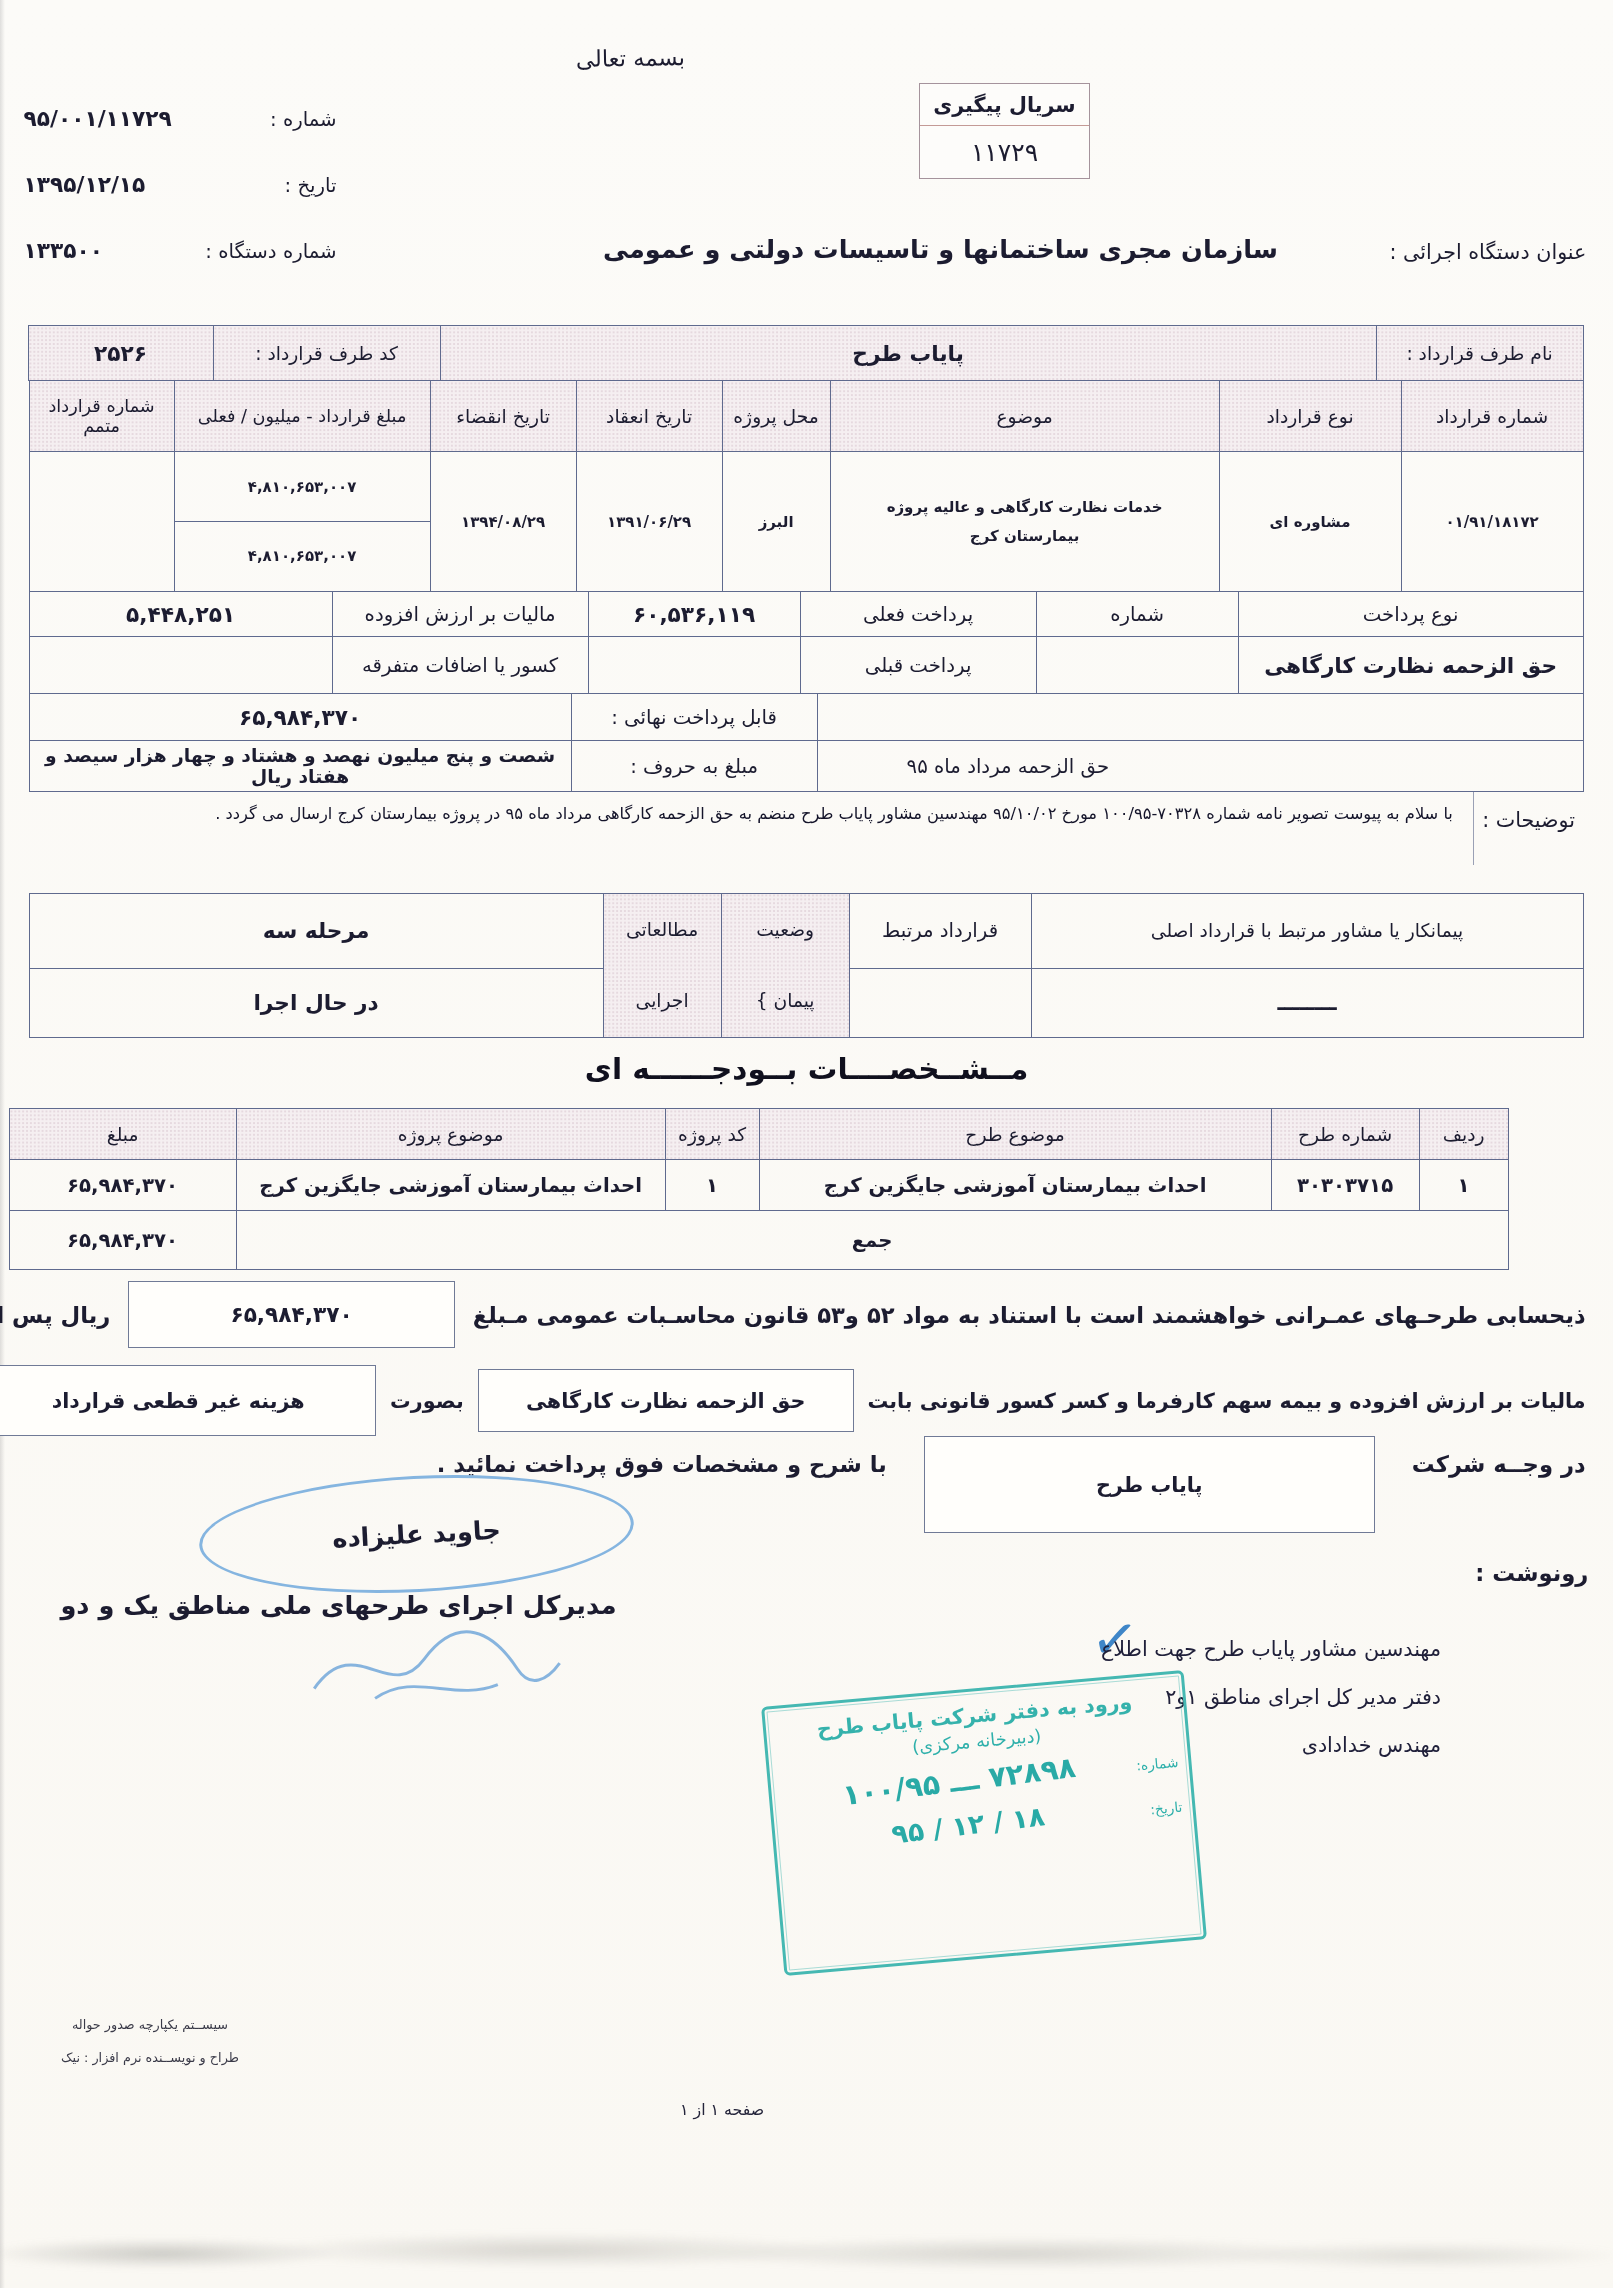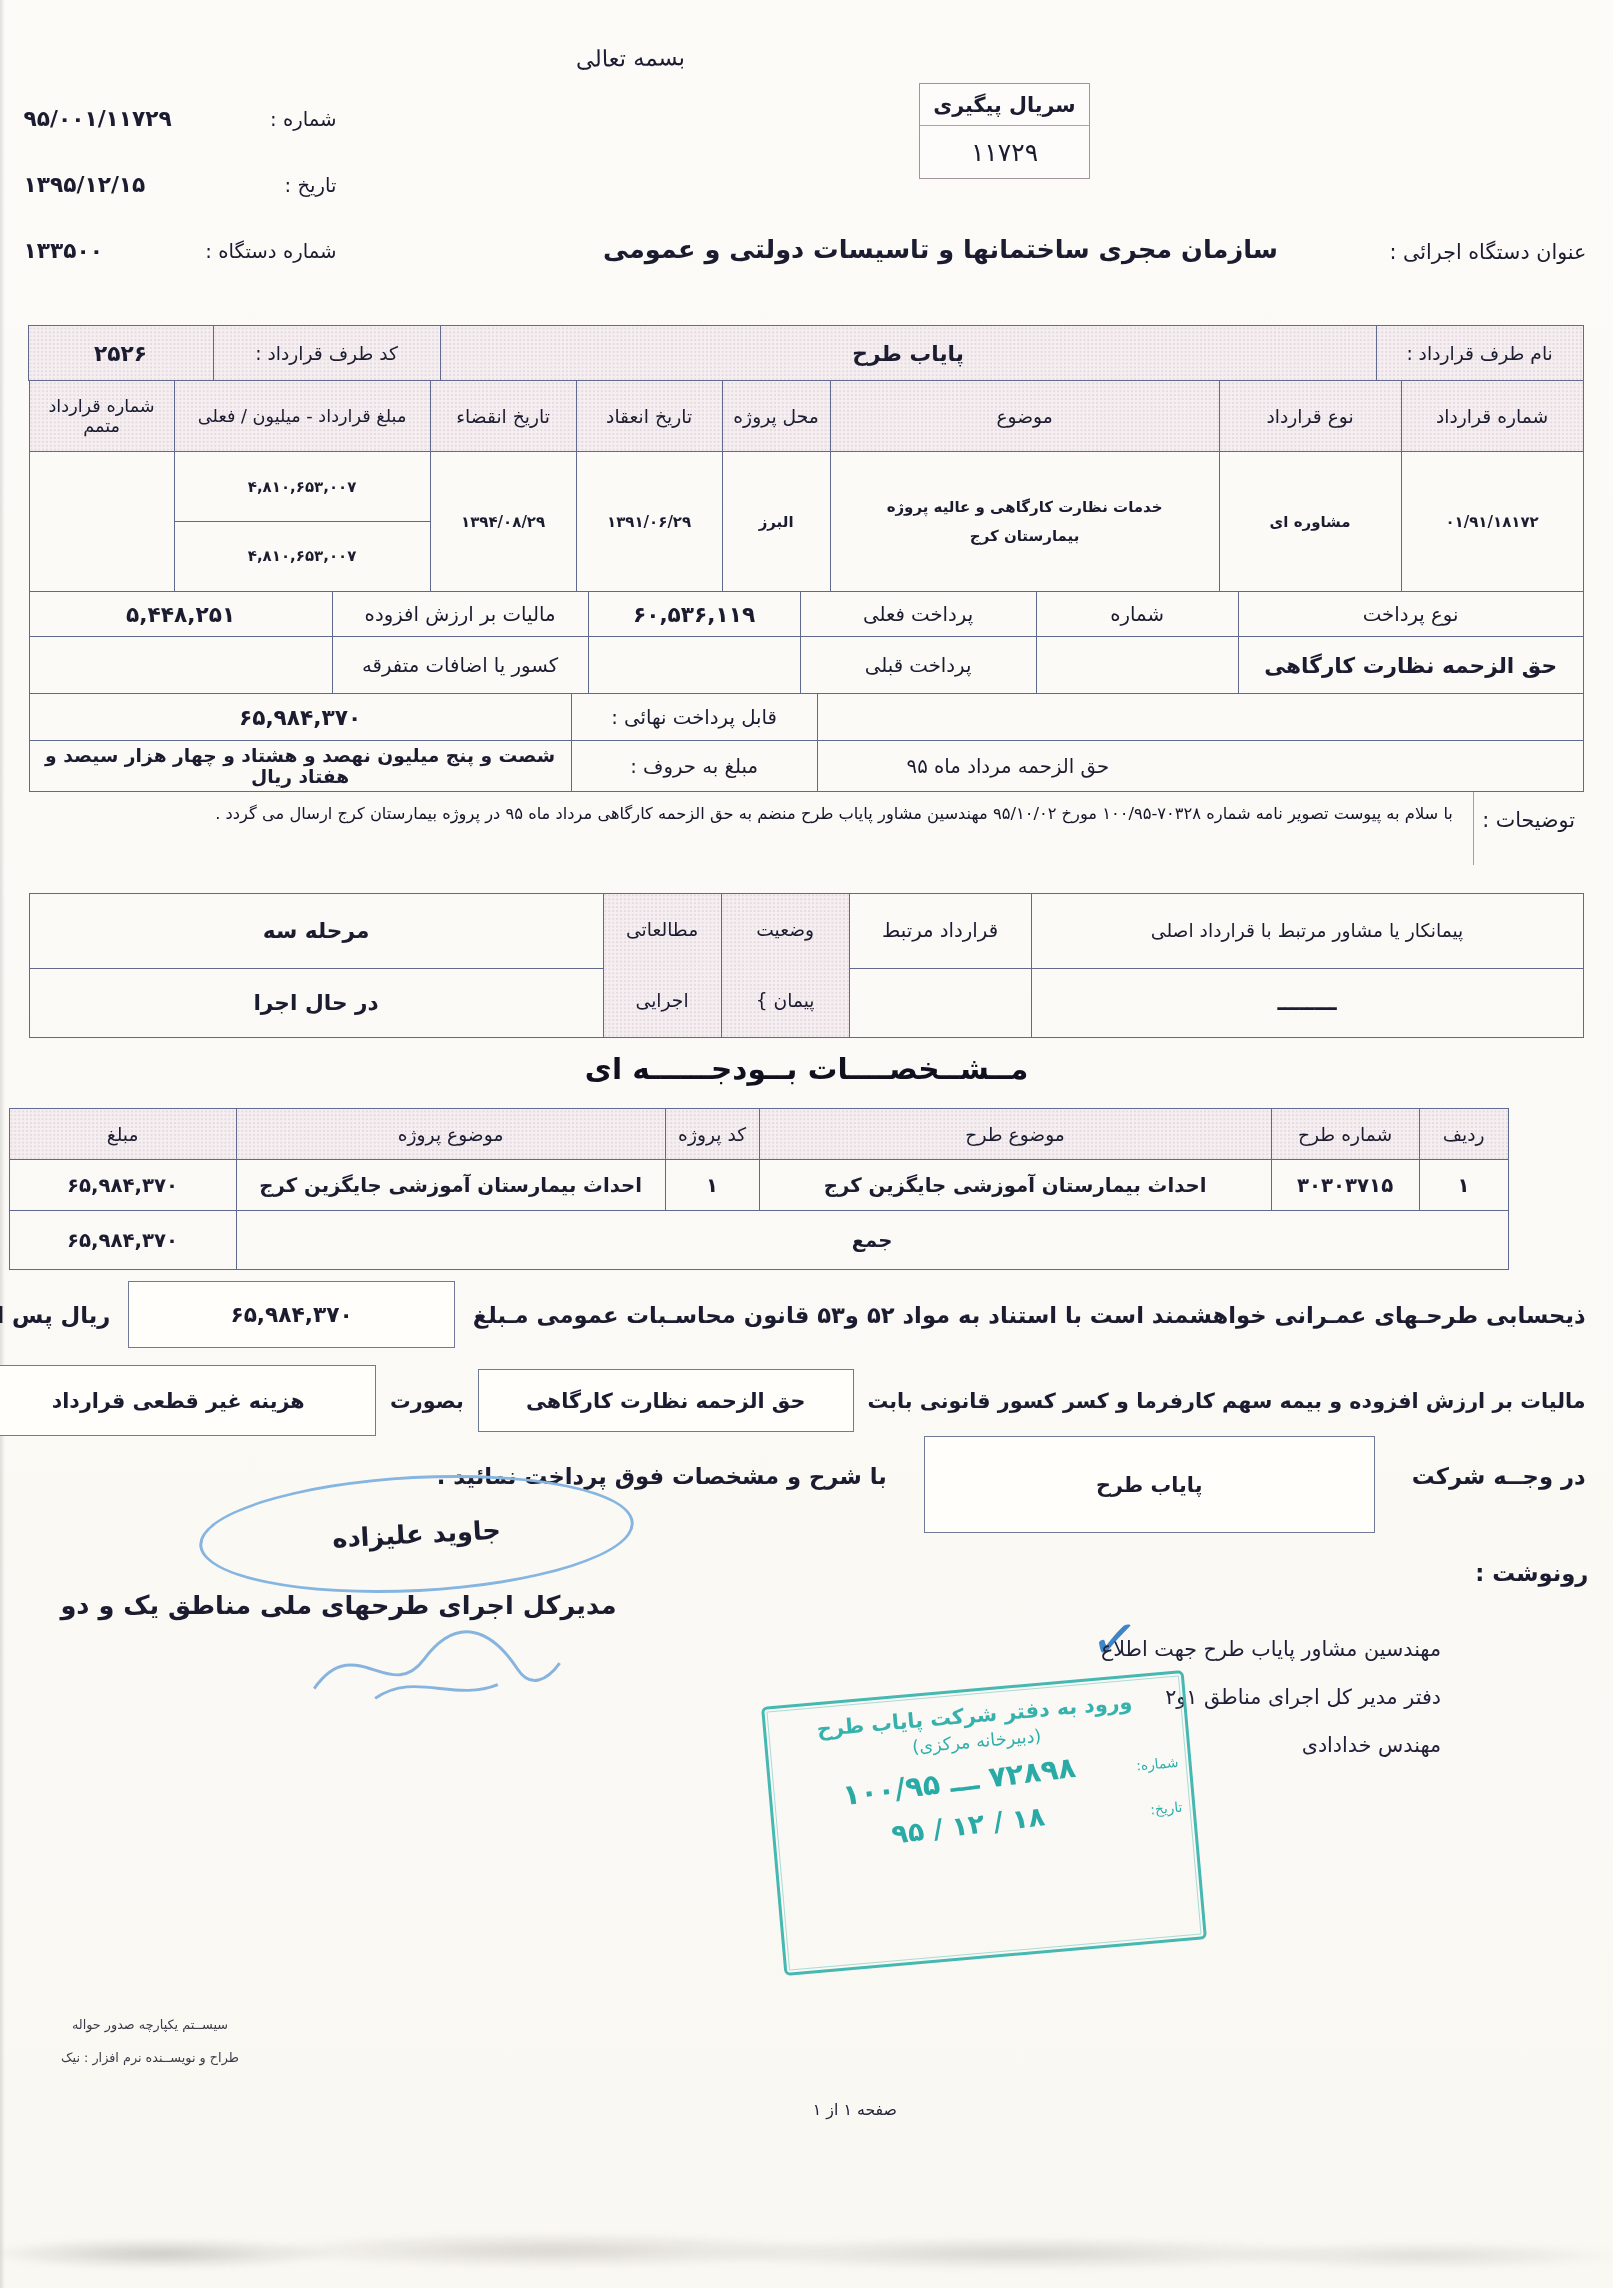--- a/index.html
+++ b/index.html
@@ -52,21 +52,21 @@
 
   #budget-title{margin-top:14px;height:45px;text-align:center;font-weight:bold;font-size:29.6px;color:#10101e}
   #t-budget{width:1497px;margin-right:75px;margin-top:11.8px}
 
   .ins{display:flex;align-items:center}
   #ins1{left:27.6px;top:1281px;width:1558px;gap:17.7px}
   #ins2{left:27.6px;top:1365px;width:1558px;gap:13.8px}
   #ins3{left:27.6px;top:1436px;width:1558px;gap:37px;align-items:flex-start}
   .ins-text{font-weight:bold;font-size:22.7px;white-space:nowrap}
   .ins-text2{font-weight:bold;font-size:20.7px;white-space:nowrap}
-  .ins3-text{margin-top:27px}
+  .ins3-text{margin-top:15px}
   .ins-box{flex:none;border:1px solid #707a96;background:#fffefb;display:flex;align-items:center;justify-content:center;font-weight:bold}
   #box1{width:325px;height:65px;font-size:21.7px}
   #box2a{width:374px;height:61px;font-size:20.7px}
   #box2b{width:394px;height:69px;font-size:20.7px}
   #box3{width:449px;height:95px;font-size:20.7px}
 
   #sig-oval{left:199px;top:1476px;width:429px;height:110px;border:3px solid #85b5e0;border-radius:50%;
             transform:rotate(-3deg);display:flex;align-items:center;justify-content:center}
   #sig-name{font-weight:bold;font-size:25.6px}
   #sig-role{left:45px;top:1590px;width:587px;text-align:center;font-weight:bold;font-size:25.6px}
@@ -80,21 +80,21 @@
          transform:rotate(-5deg);color:#2fb0ab;padding:11.8px 9.9px 7.9px;
          outline:1px solid rgba(69,184,178,.45);outline-offset:-6.9px;background:rgba(255,255,255,.0)}
   #stamp .s1{text-align:center;font-weight:bold;font-size:20.7px;color:#35b2ac}
   #stamp .s2{text-align:center;font-size:17.7px;margin-top:3.9px}
   .stamp-row{display:flex;align-items:center;margin-top:11.8px}
   .stamp-lbl{font-size:13.8px;flex:none}
   .stamp-val{flex:1;text-align:center;font-weight:bold;font-size:28.6px;transform:rotate(-2deg);letter-spacing:1px;color:#29aaa6}
   .stamp-val.date{font-size:26.6px}
 
   #footer-sys{left:49px;top:2008px;width:202px;text-align:center;font-size:12.8px;color:#3a3a48;line-height:2.6}
-  #page-num{left:680px;top:2100px;width:217px;text-align:right;font-size:15.8px;color:#24243a}
+  #page-num{left:680px;top:2100px;width:217px;text-align:left;font-size:15.8px;color:#24243a}
 
   #smudge{left:0;right:0;bottom:5.9px;height:63px;filter:blur(3px);background:
     radial-gradient(ellipse 256px 21.7px at 10% 55%,rgba(130,130,125,.38),transparent 70%),
     radial-gradient(ellipse 414px 25.6px at 34% 50%,rgba(145,143,136,.32),transparent 70%),
     radial-gradient(ellipse 473px 23.6px at 63% 55%,rgba(135,135,128,.30),transparent 70%),
     radial-gradient(ellipse 296px 19.7px at 88% 58%,rgba(148,148,140,.26),transparent 70%)}
 </style>
 </head>
 <body>
 

